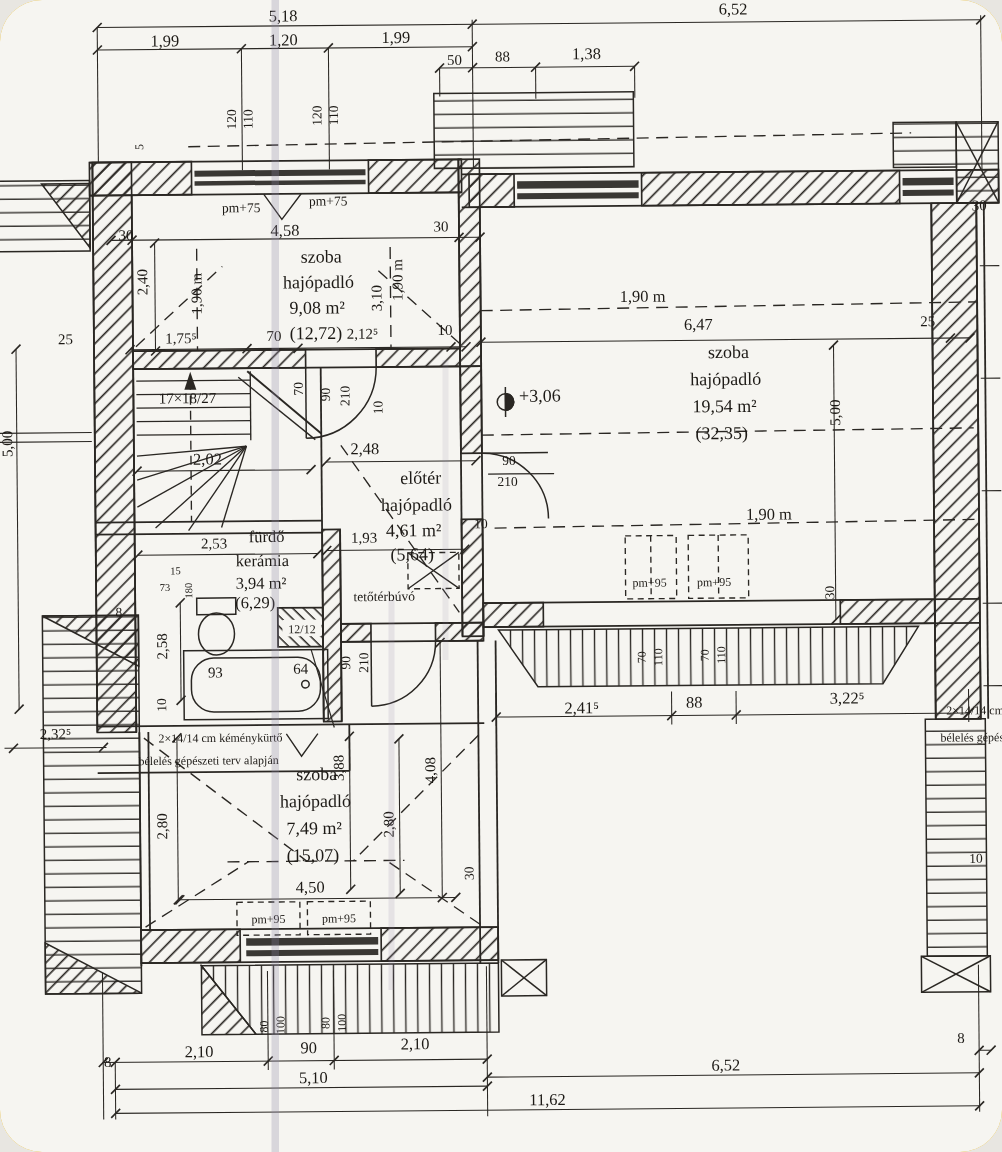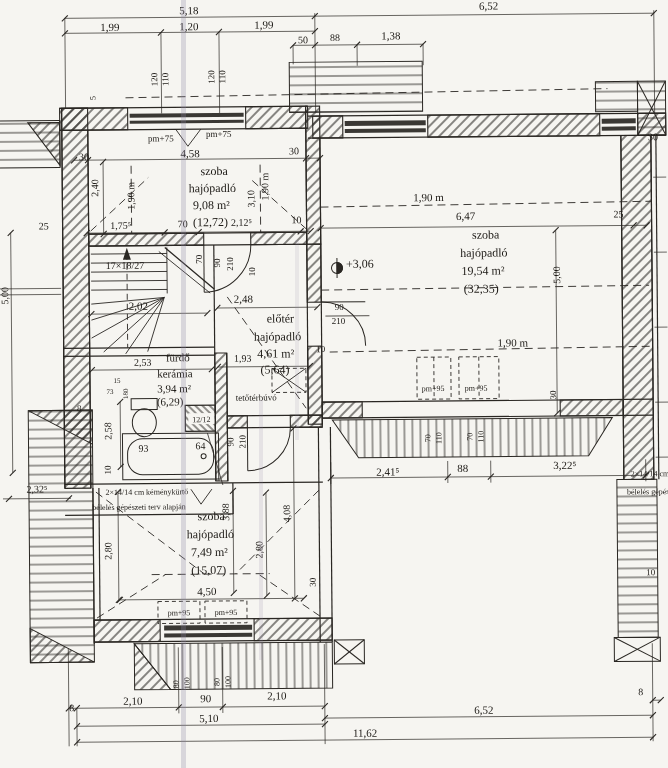--- a/index.html
+++ b/index.html
@@ -1,17 +1,17 @@
 <!DOCTYPE html>
 <html><head>
 <meta charset="utf-8">
 <style>
   html,body{margin:0;padding:0;background:#e8e6e1;}
   .stage{position:relative;width:668px;height:768px;background:#eab308;overflow:hidden;
-         font-family:"Liberation Serif", serif;}
+         font-family:"Liberation Serif", serif;border-radius:28px;}
   svg{display:block}
   svg text{fill:#1d1a16;font-family:"Liberation Serif", serif;}
 </style>
 </head>
 <body>
 
 <div class="stage">
 <svg width="668" height="768" viewBox="0 0 668 768">
   <defs>
     <pattern id="pd" width="7" height="7" patternUnits="userSpaceOnUse" patternTransform="rotate(45)">

